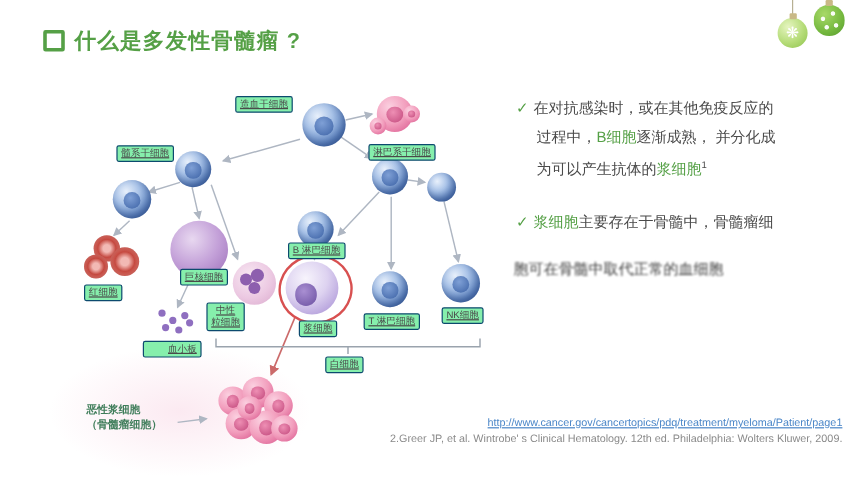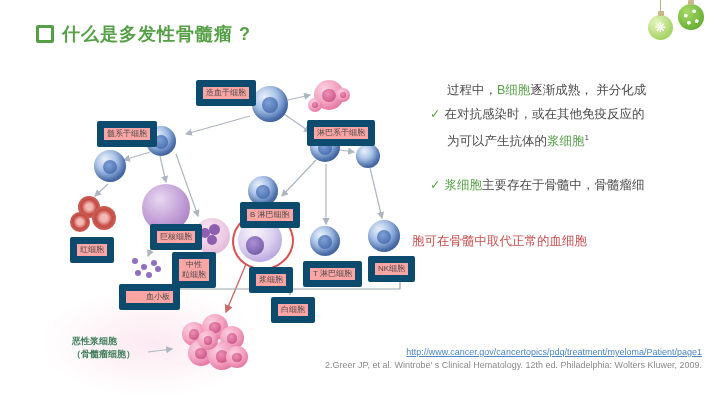--- a/index.html
+++ b/index.html
@@ -44,36 +44,36 @@
   .c-plasma{background:radial-gradient(circle at 38% 32%, #f7f4fc, #ddd2f0 45%, #b7a3dd 80%, #9a82c8);}
   .c-plasma .nuc{left:18%;top:42%;width:42%;height:42%;
        background:radial-gradient(circle at 40% 35%, #a98fd2, #6a4fa0);}
   .mcell{position:absolute;border-radius:50%;z-index:2;
          background:radial-gradient(circle at 35% 30%, #fbd0e0, #f29ebd 50%, #e06a9a 85%, #cf5587);}
   .mcell::after{content:"";position:absolute;left:28%;top:30%;width:44%;height:44%;border-radius:50%;
          background:radial-gradient(circle at 40% 35%, #ee8fb4, #c2487c);}
   .dot{position:absolute;width:6px;height:6px;border-radius:50%;background:#8f6fc0;z-index:2;}
   .ellipse-hl{position:absolute;left:232px;top:212px;width:58px;height:54px;border:2px solid #d85050;
               border-radius:50%;transform:rotate(-8deg);z-index:3;}
-  .dlabel{position:absolute;z-index:3;font-size:8px;line-height:10px;color:#4a4a4a;background:#fca5a5;
-          border:7px solid #0c4a6e;border-radius:2px;padding:1px 3px;white-space:nowrap;text-align:center;}
+  .dlabel{position:absolute;z-index:3;font-size:8px;line-height:10px;color:#4a4a4a;background:#86efac;
+          border:1px solid #0c4a6e;border-radius:2px;padding:1px 3px;white-space:nowrap;text-align:center;text-decoration:underline;}
   .malig-label{position:absolute;left:72px;top:335px;z-index:3;font-size:9px;line-height:13px;
                color:#3f7d5a;font-weight:700;white-space:nowrap;}
 
   
   .rpanel{position:absolute;left:430px;top:78px;width:278px;z-index:2;
           font-size:12.5px;line-height:24px;color:#4a4a4a;}
   .rline{white-space:nowrap;}
   .indent{padding-left:17px;}
   .check{color:#55a046;font-weight:700;margin-right:4px;}
   .hl{color:#55a046;}
   sup{font-size:8px;}
   .hidden-bullet{position:absolute;left:430px;top:177px;z-index:2;font-size:12.5px;color:#4a4a4a;white-space:nowrap;}
-  .blurline{position:absolute;left:412px;top:216px;z-index:2;font-size:12.5px;color:#b91c1c;
-            filter:blur(0.7px);opacity:.8;white-space:nowrap;margin-top:17px;}
+  .blurline{position:absolute;left:428px;top:216px;z-index:2;font-size:12.5px;color:#000000;
+            filter:blur(0.7px);opacity:.8;white-space:nowrap;}
 
   
   .banner{position:absolute;left:0;right:0;top:168px;height:45px;z-index:10;
           background:rgba(56,56,56,0.78);display:flex;align-items:center;justify-content:center;}
   .banner-text{color:#ffffff;font-size:25px;font-weight:700;letter-spacing:1px;
                text-shadow:1px 1px 2px rgba(0,0,0,.65), 0 0 3px rgba(0,0,0,.4);}
 
   
   .citations{position:absolute;right:8px;top:346px;z-index:4;text-align:right;
              font-size:9px;line-height:13px;color:#8a8a8a;}
@@ -194,25 +194,25 @@
   <div class="dlabel" style="left:240px;top:202px;">B 淋巴细胞</div>
   <div class="dlabel" style="left:303px;top:261px;">T 淋巴细胞</div>
   <div class="dlabel" style="left:368px;top:256px;">NK细胞</div>
   <div class="dlabel" style="left:271px;top:297px;">白细胞</div>
   <div class="malig-label">
     <div>恶性浆细胞</div>
     <div>（骨髓瘤细胞）</div>
   </div>
 
   <div class="rpanel">
+    <div class="rline">
+      <span class="check">✓</span><span>在对抗感染时，或在其他免疫反应的</span>
+    </div>
     <div class="rline indent">
       <span>过程中，</span><span class="hl">B细胞</span><span>逐渐成熟， 并分化成</span>
-    </div>
-    <div class="rline">
-      <span class="check">✓</span><span>在对抗感染时，或在其他免疫反应的</span>
     </div>
     <div class="rline indent">
       <span>为可以产生抗体的</span><span class="hl">浆细胞</span><sup>1</sup>
     </div>
   </div>
 
   <div class="hidden-bullet">
     <span class="check">✓</span><span class="hl">浆细胞</span><span>主要存在于骨髓中，骨髓瘤细</span>
   </div>
   <div class="blurline">胞可在骨髓中取代正常的血细胞</div>

